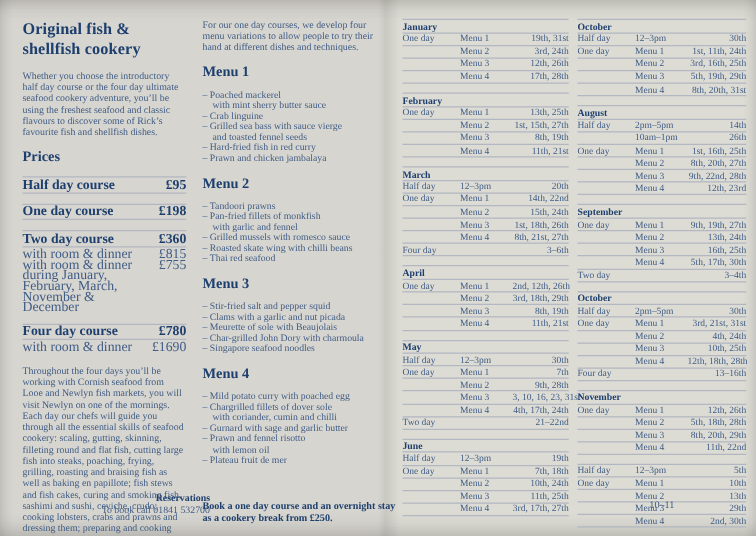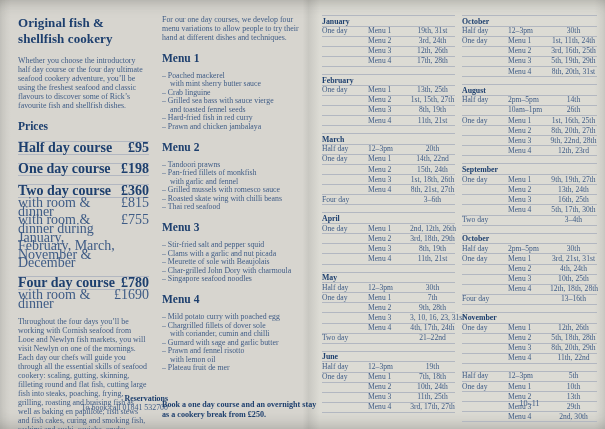--- a/index.html
+++ b/index.html
@@ -13,21 +13,21 @@
   
   .col-a{position:absolute;left:18px;top:15px;width:131px;}
   .page-title{
     font-size:13px;line-height:15.5px;font-weight:bold;color:#1d3f6e;
     margin:0 0 10px;white-space:pre-line;letter-spacing:.1px;
   }
   .body-text{font-size:7.9px;line-height:9px;margin:0;}
   .section-heading{font-size:11.5px;line-height:13px;font-weight:bold;color:#1d3f6e;margin:10px 0 8px;}
   .price-table{margin-top:1px;}
   .price-block{border-top:1px solid #b2b7c1;padding-top:1.5px;margin-bottom:8px;}
-  .price-row{display:flex;justify-content:space-between;align-items:flex-start;font-size:14px;line-height:8.6px;}
+  .price-row{display:flex;justify-content:space-between;align-items:flex-start;font-size:11px;line-height:8.6px;}
   .price-row .pr-label{max-width:101px;}
   .price-row .pr-value{text-align:right;white-space:nowrap;}
   .price-row.bold{font-weight:bold;color:#1d3f6e;border-bottom:1px solid #b2b7c1;padding-bottom:1.5px;margin-bottom:1.5px;}
   .course-description{margin-top:9px;}
   .reservations{position:absolute;left:18px;top:394px;width:150px;font-size:7.9px;line-height:9.3px;text-align:right;}
   .reservations .res-heading{font-weight:bold;color:#1d3f6e;}
   
   .col-b{position:absolute;left:162px;top:15px;width:150px;}
   .menu-heading{font-size:11.5px;line-height:13px;font-weight:bold;color:#1d3f6e;margin:9.5px 0 7px;}
   .menu-items{font-size:7.8px;line-height:8.5px;}
@@ -39,21 +39,21 @@
   }
   
   .cal-col{position:absolute;top:15px;font-size:7.6px;}
   .cal-col.first{left:322px;width:133px;}
   .cal-col.second{left:462px;width:135px;}
   .month{margin-bottom:7px;border-bottom:1px solid #b2b7c1;}
   .month-name{border-top:1px solid #b2b7c1;font-weight:bold;color:#1d3f6e;font-size:7.8px;line-height:9.2px;padding-top:.5px;}
   .cal-row{display:flex;border-top:1px solid #b2b7c1;line-height:8.1px;padding:.5px 0;}
   .cal-row .c1{width:46px;flex:none;}
   .cal-row .c2{width:42px;flex:none;}
-  .cal-row .c3{flex:1;text-align:center;white-space:nowrap;}
+  .cal-row .c3{flex:1;text-align:right;white-space:nowrap;}
   .page-number{position:absolute;left:462px;top:399px;width:135px;text-align:center;font-size:8.2px;}
 </style>
 </head>
 <body>
 
 <div class="spread">
 
   <div class="col-a">
     <h1 class="page-title">Original fish &amp;
 shellfish cookery</h1>

